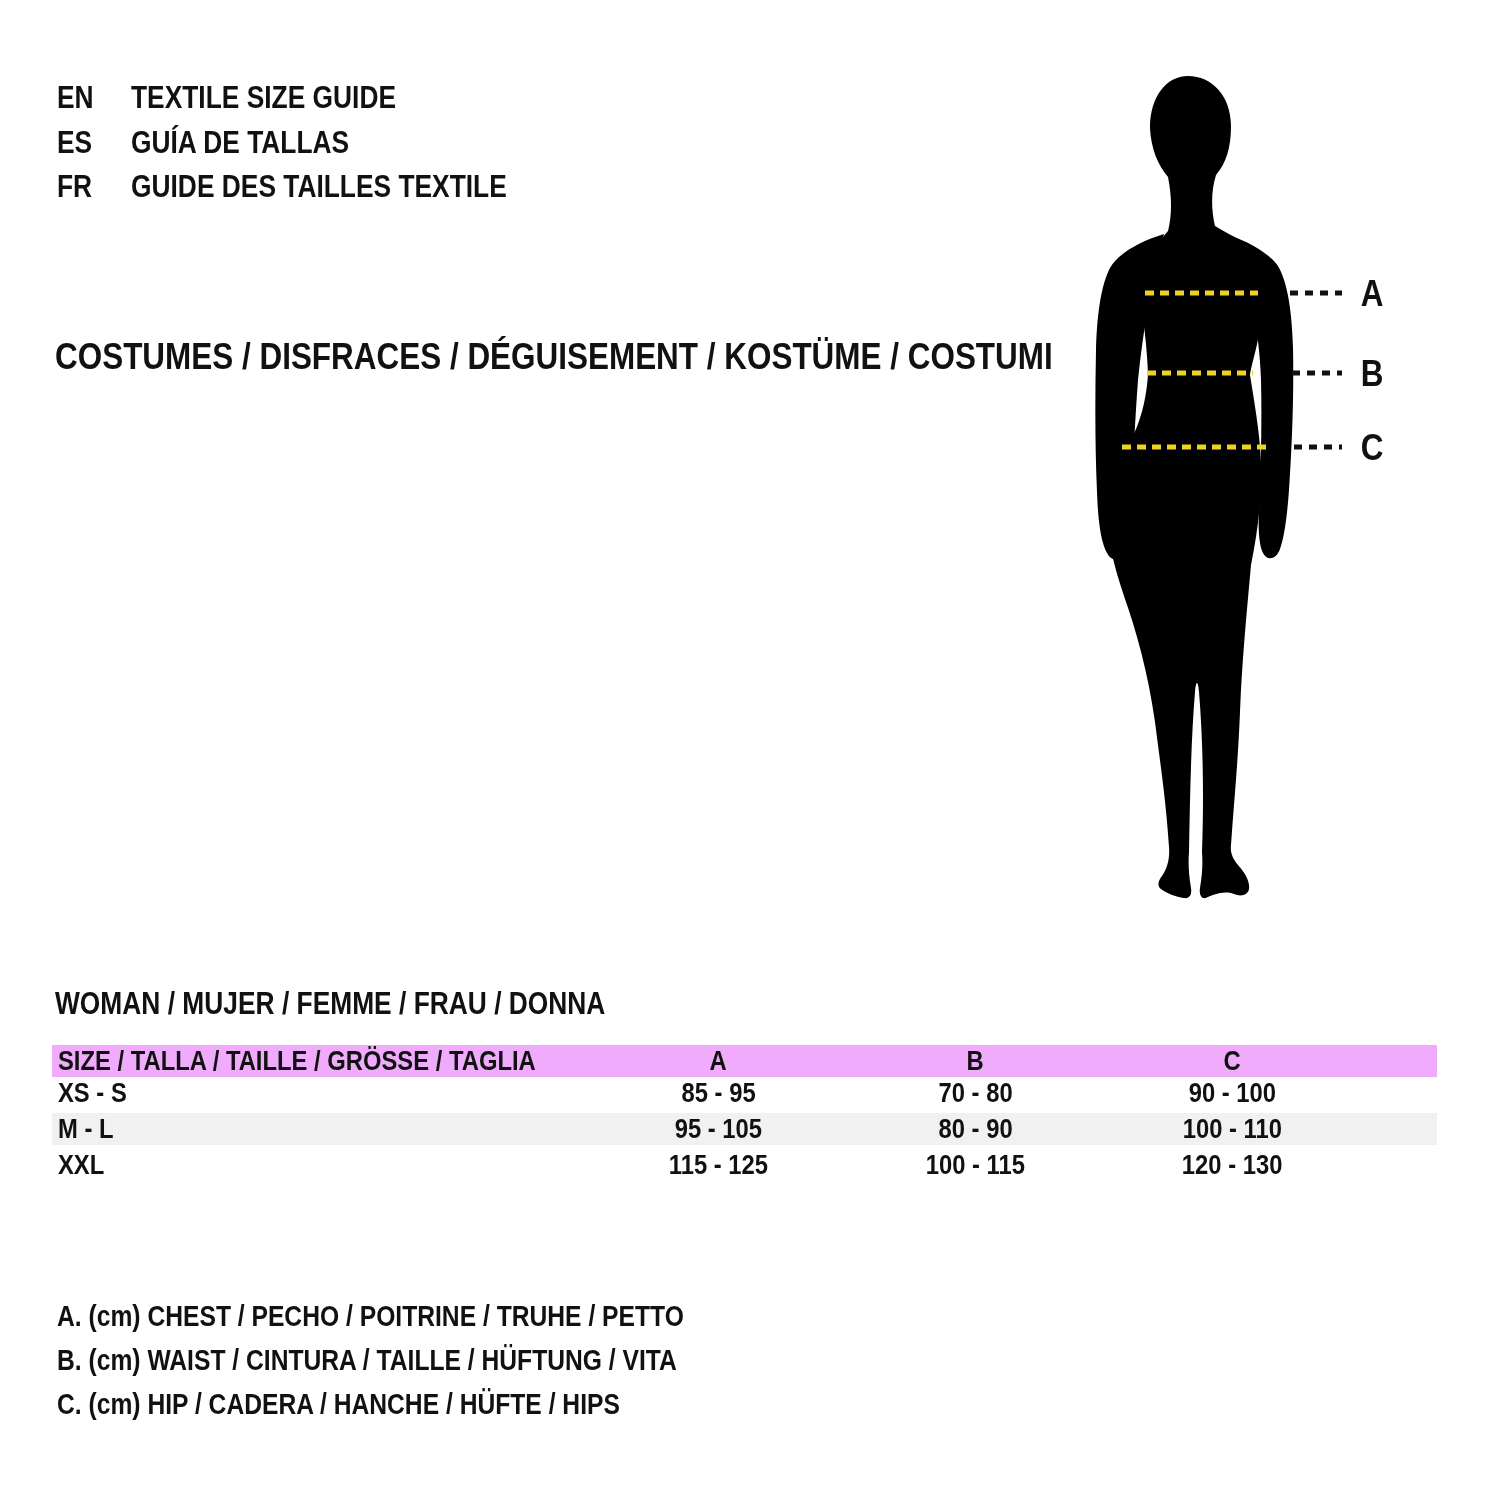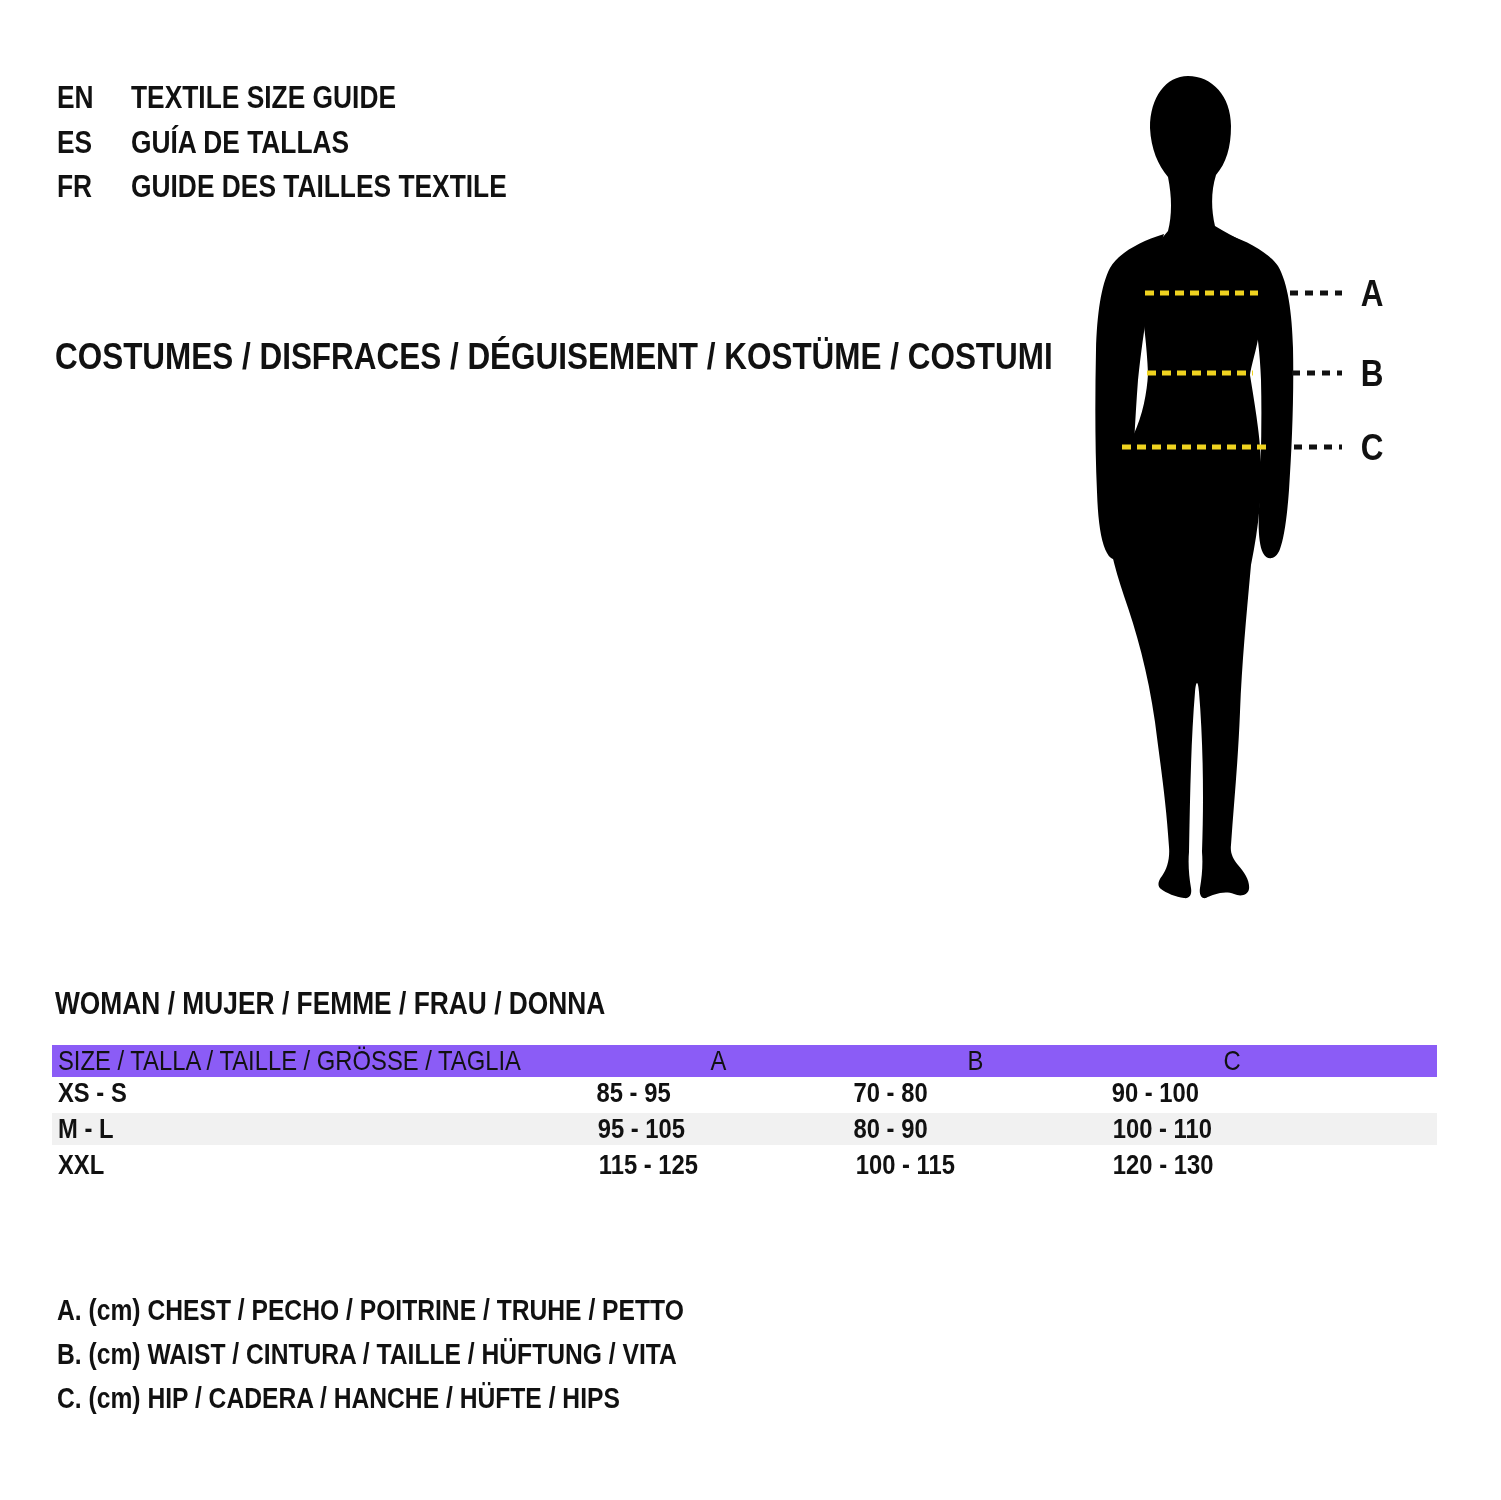--- a/index.html
+++ b/index.html
@@ -35,30 +35,30 @@
   .marker-b { top: 355px; }
   .marker-c { top: 429px; }
 
   
   .section-title { position: absolute; top: 986px; left: 55px; margin: 0; font-size: 31px; font-weight: bold;
                    transform: scaleX(0.85); transform-origin: 0 50%; white-space: nowrap; }
 
   
   .size-table { position: absolute; top: 1045px; left: 52px; width: 1385px; border-collapse: collapse;
                 table-layout: fixed; }
-  .size-table th { background: #8b5cf6; height: 29px; font-size: 28px; font-weight: normal; padding: 0; text-align: center; }
+  .size-table th { background: #f0abfc; height: 29px; font-size: 28px; font-weight: bold; padding: 0; text-align: center; }
   .size-table th.col-size { text-align: left; padding-left: 6px; }
   .size-table td { height: 31px; border-bottom: 4px solid #ffffff; font-size: 28px; font-weight: bold;
-                   padding: 0; text-align: left; }
+                   padding: 0; text-align: center; }
   .size-table td.col-size { text-align: left; padding-left: 6px; margin-top: 35px; }
   .size-table tbody tr:nth-child(even) { background: #f1f1f1; }
 
   
   .legend { position: absolute; top: 1294px; left: 57px; }
-  .legend-row { display: flex; align-items: flex-start; height: 44px; font-size: 29px; font-weight: bold; }
+  .legend-row { display: flex; align-items: center; height: 44px; font-size: 29px; font-weight: bold; }
 </style>
 </head>
 <body>
 
 <div class="page">
 
   <section class="lang-block">
     <div class="lang-row">
       <span class="lang-code cx">EN</span>
       <span class="cx">TEXTILE SIZE GUIDE</span>

